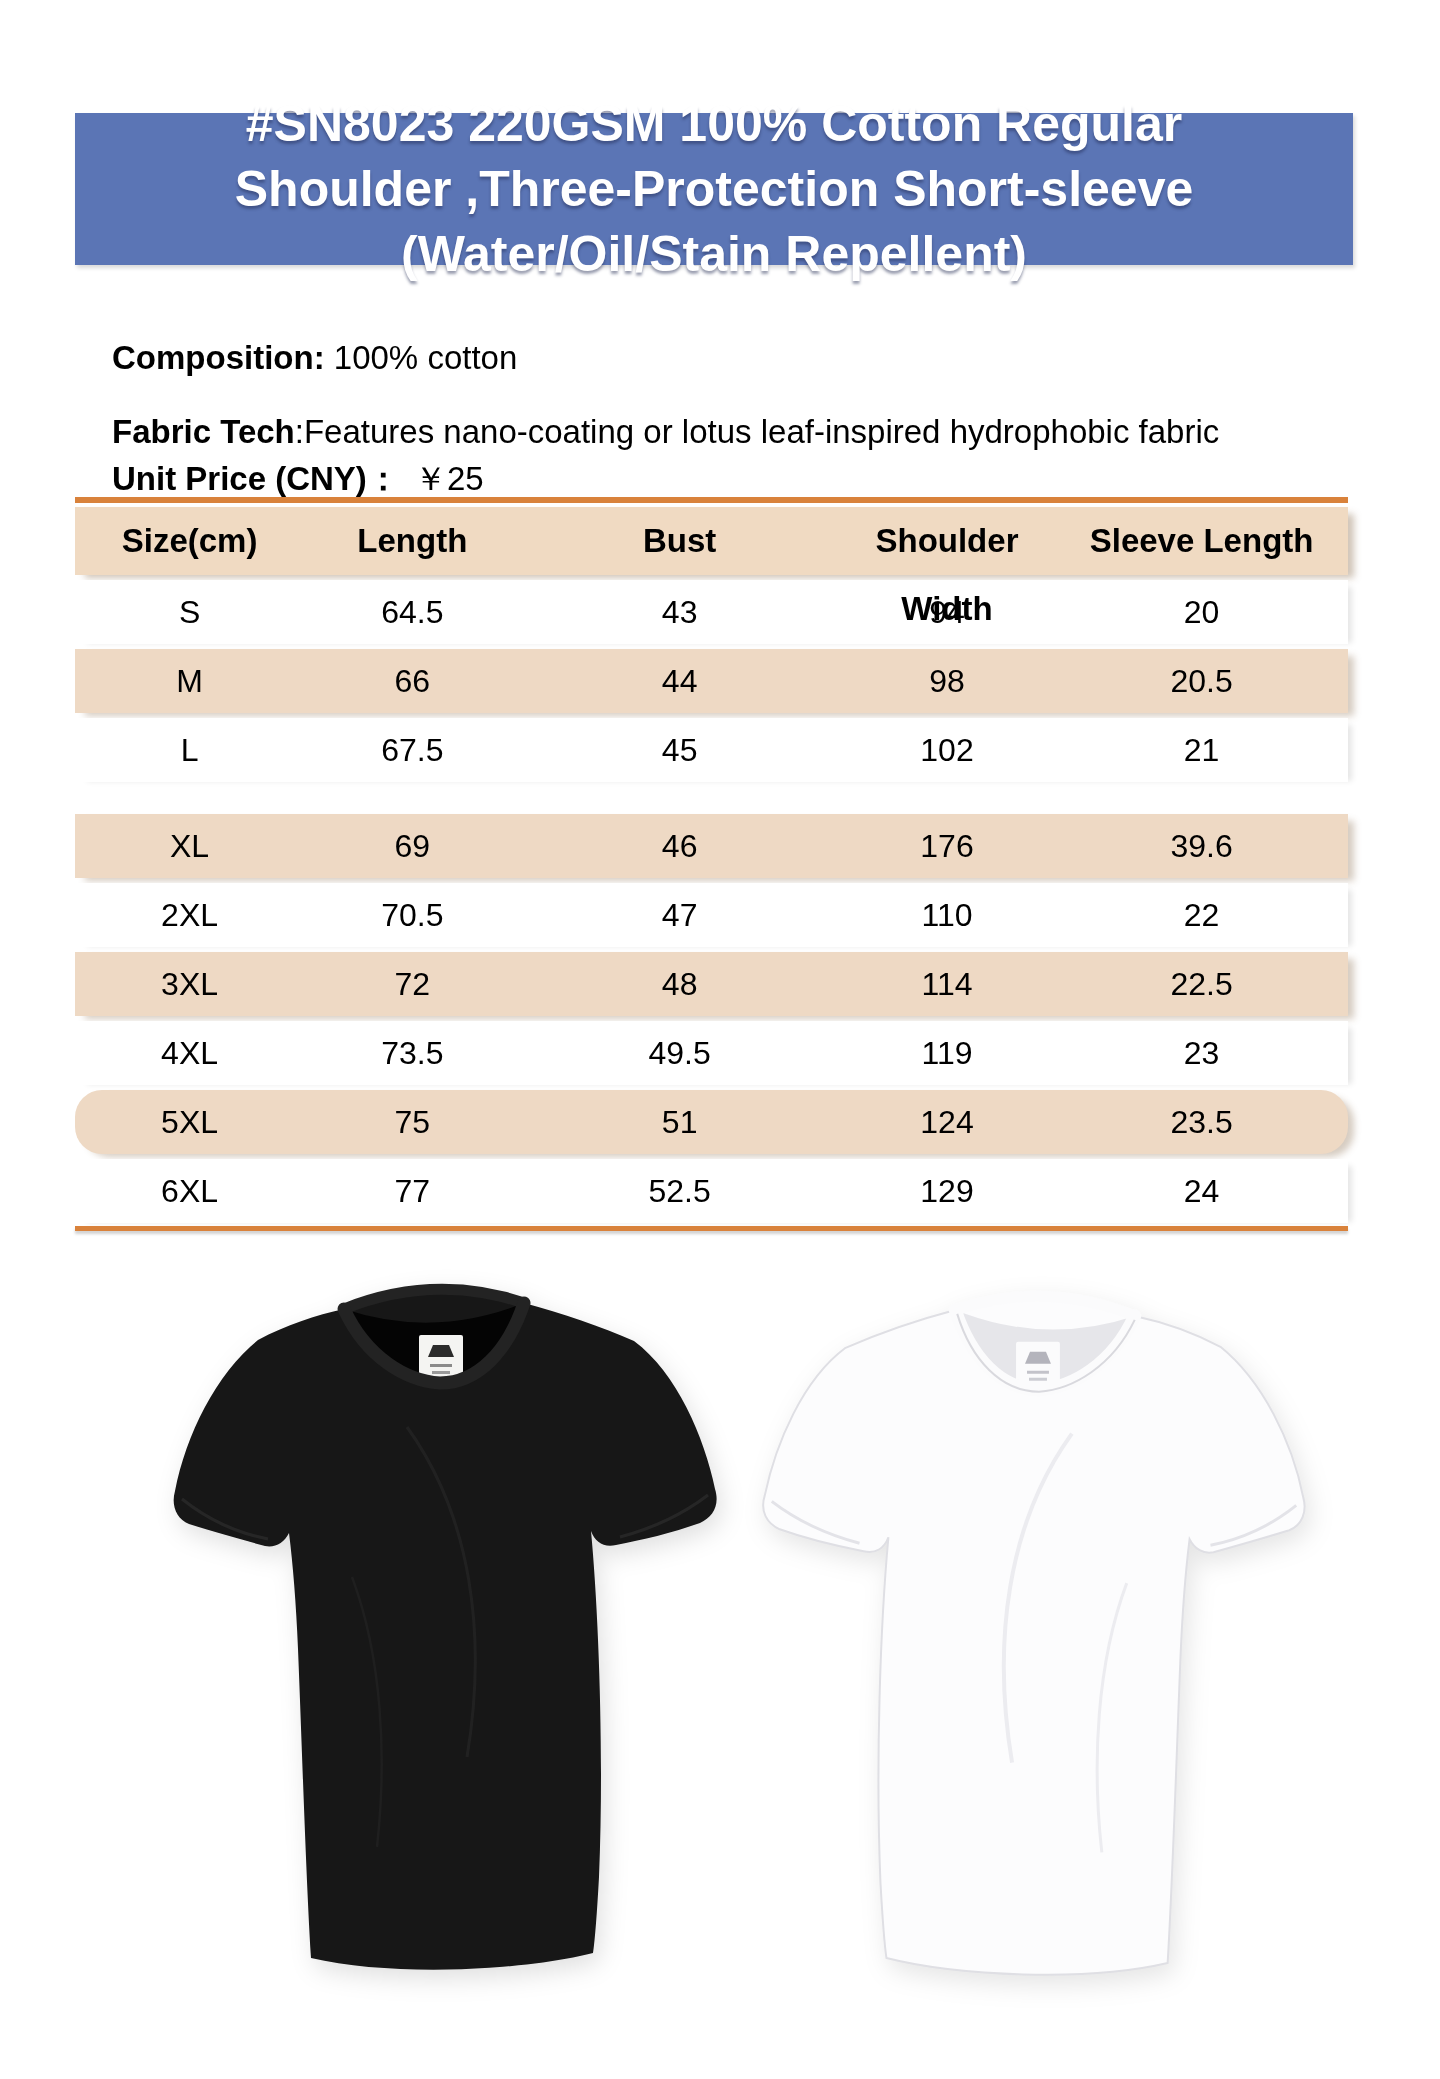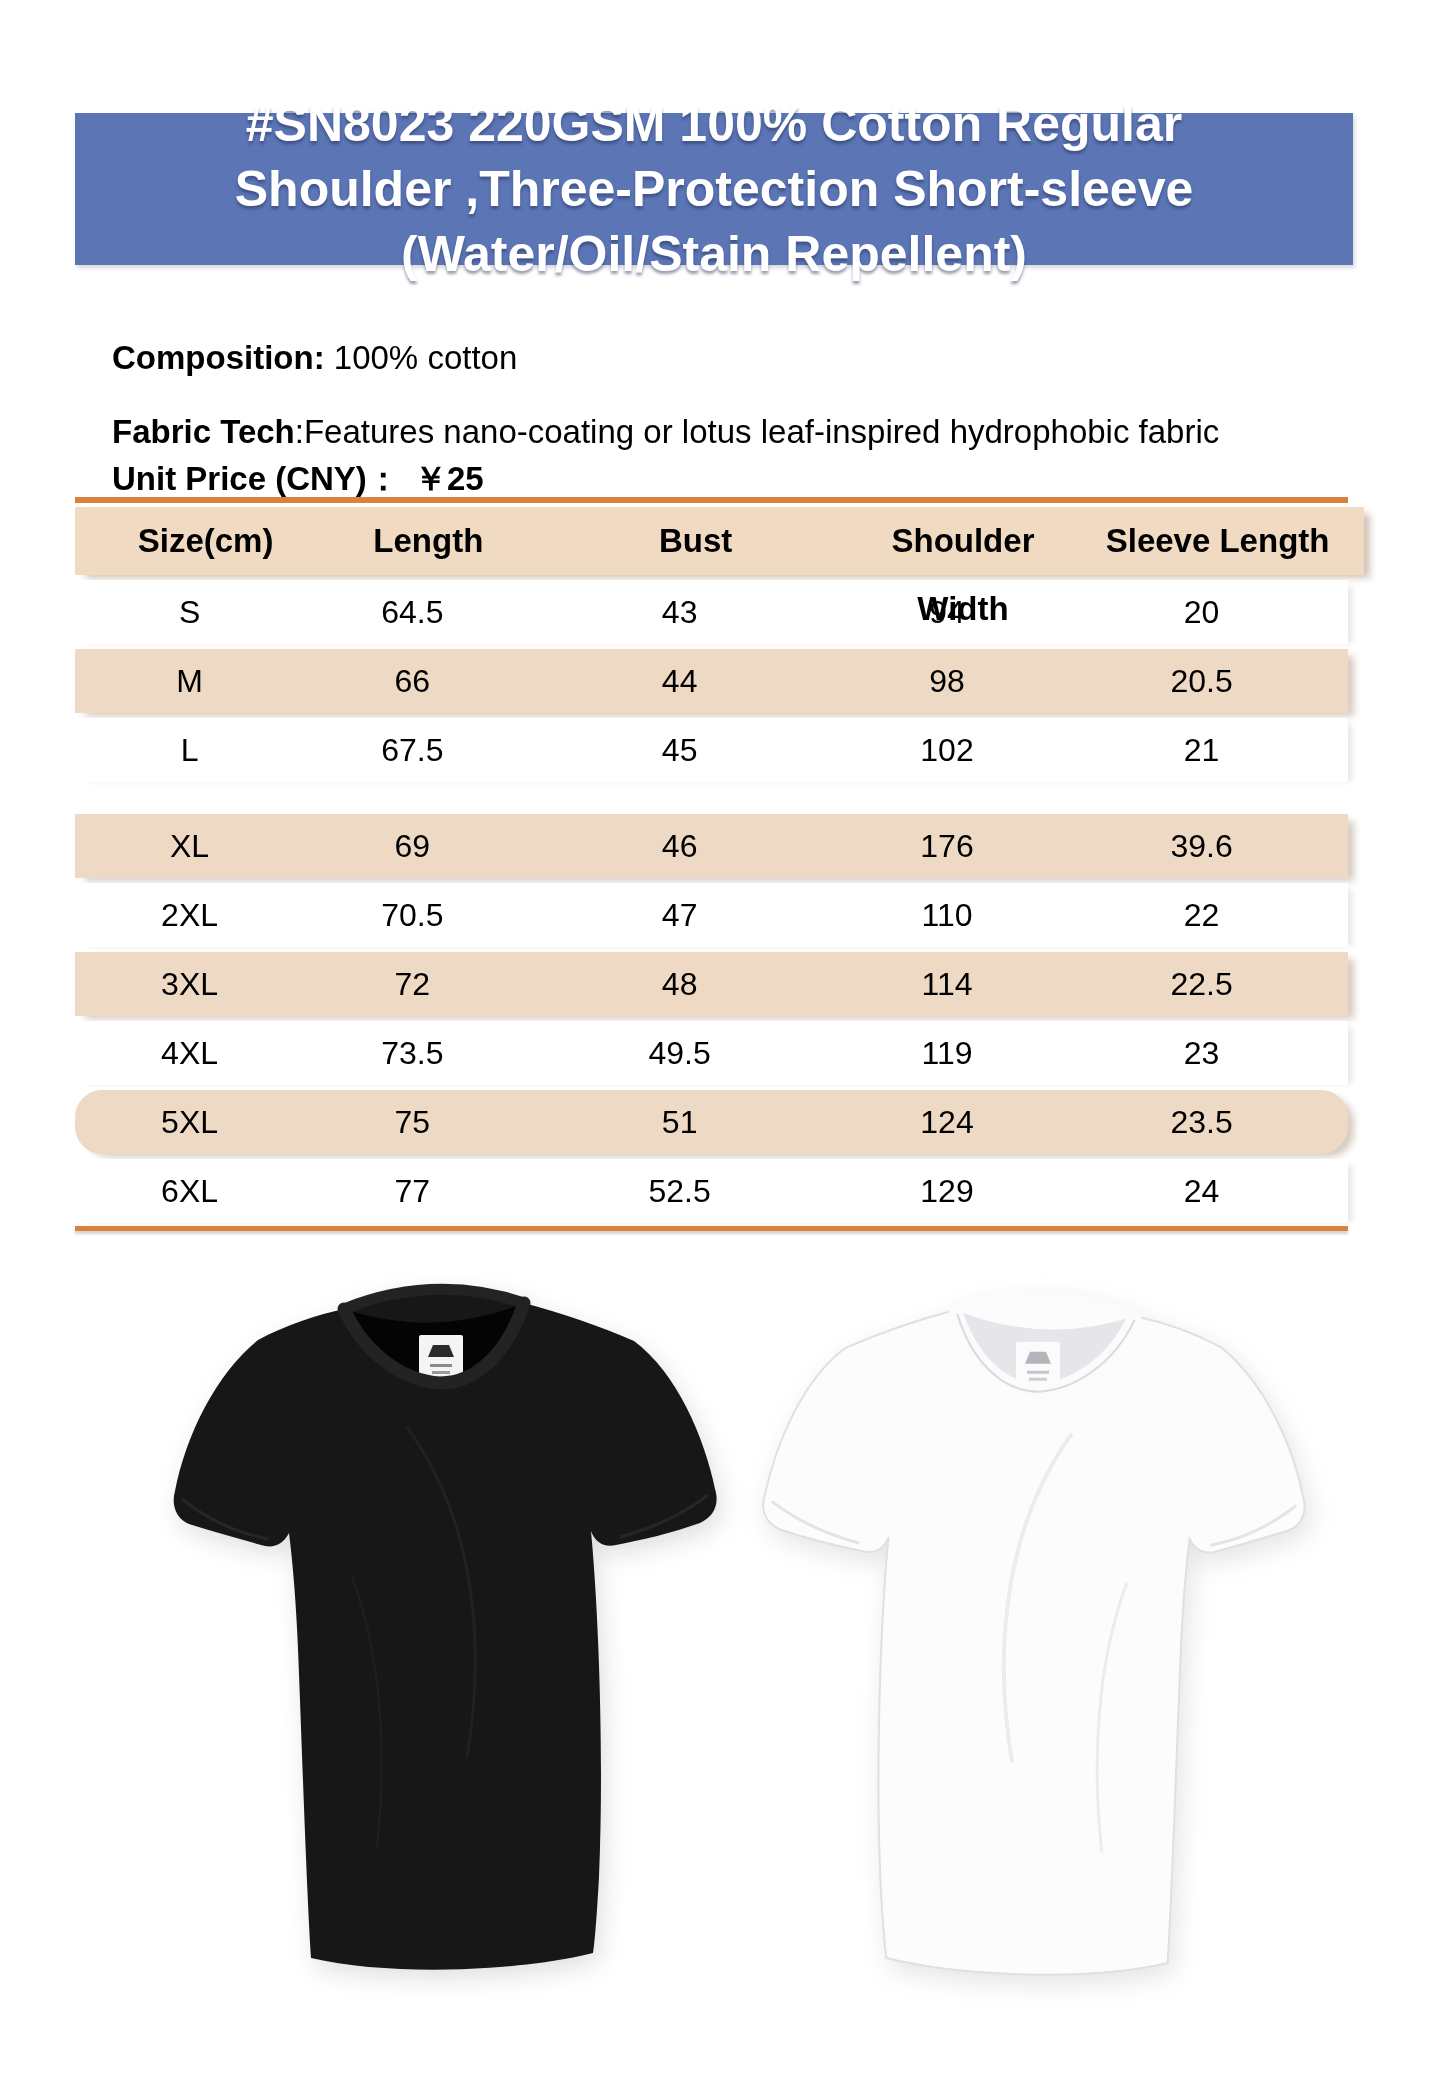--- a/index.html
+++ b/index.html
@@ -19,21 +19,21 @@
     text-shadow:0 3px 3px rgba(30,40,80,.45);
     white-space:nowrap;letter-spacing:0px;
   }
 
   
   .details{position:absolute;left:112px;top:338px;width:1250px;}
   .detail-line{font-size:33px;line-height:40px;color:#000;}
   .detail-line.l1{margin-bottom:34px;}
   .detail-line.l2{margin-bottom:7px;}
   .detail-label{font-weight:bold;}
-  .detail-line.l3 .detail-value{font-weight:bold;margin-left:14px;}
+  .detail-line.l3 .detail-value{font-weight:normal;margin-left:14px;}
 
   
   .size-table{position:absolute;left:75px;top:497px;width:1273px;}
   .size-table .top-rule,.size-table .bottom-rule{height:6px;width:100%;}
   .size-table .top-rule{margin-bottom:4px;}
   .size-table .bottom-rule{margin-top:3px;height:5px;box-shadow:0 3px 3px rgba(0,0,0,.18);}
   .trow{display:flex;width:100%;}
   .trow.thead{
     height:68px;line-height:68px;font-weight:bold;font-size:33px;
     box-shadow:8px 5px 7px -2px rgba(120,85,50,.35);
@@ -75,21 +75,21 @@
     <span class="detail-label">Fabric Tech</span><span class="detail-value">:Features nano-coating or lotus leaf-inspired hydrophobic fabric</span>
   </div>
   <div class="detail-line l3">
     <span class="detail-label">Unit Price (CNY)：</span><span class="detail-value">￥25</span>
   </div>
 </div>
 
 <div class="size-table">
   <div class="top-rule" style="background: rgb(217, 130, 59);"></div>
   <div>
-      <div class="trow thead" style="background: rgb(240, 218, 194); padding-left: 16px;">
+      <div class="trow thead" style="background: rgb(240, 218, 194);">
         <div class="tcell">Size(cm)</div>
         <div class="tcell">Length</div>
         <div class="tcell">Bust</div>
         <div class="tcell">Shoulder Width</div>
         <div class="tcell">Sleeve Length</div>
       </div>
       <div class="trow body-row white">
         <div class="tcell">S</div>
         <div class="tcell">64.5</div>
         <div class="tcell">43</div>

